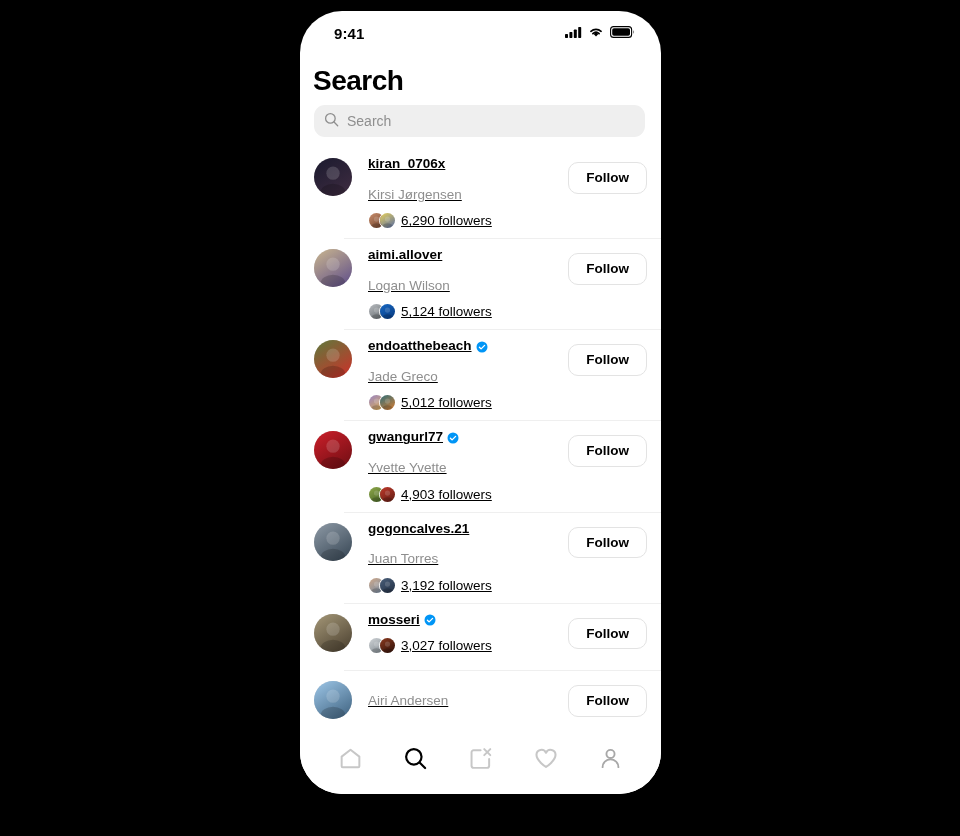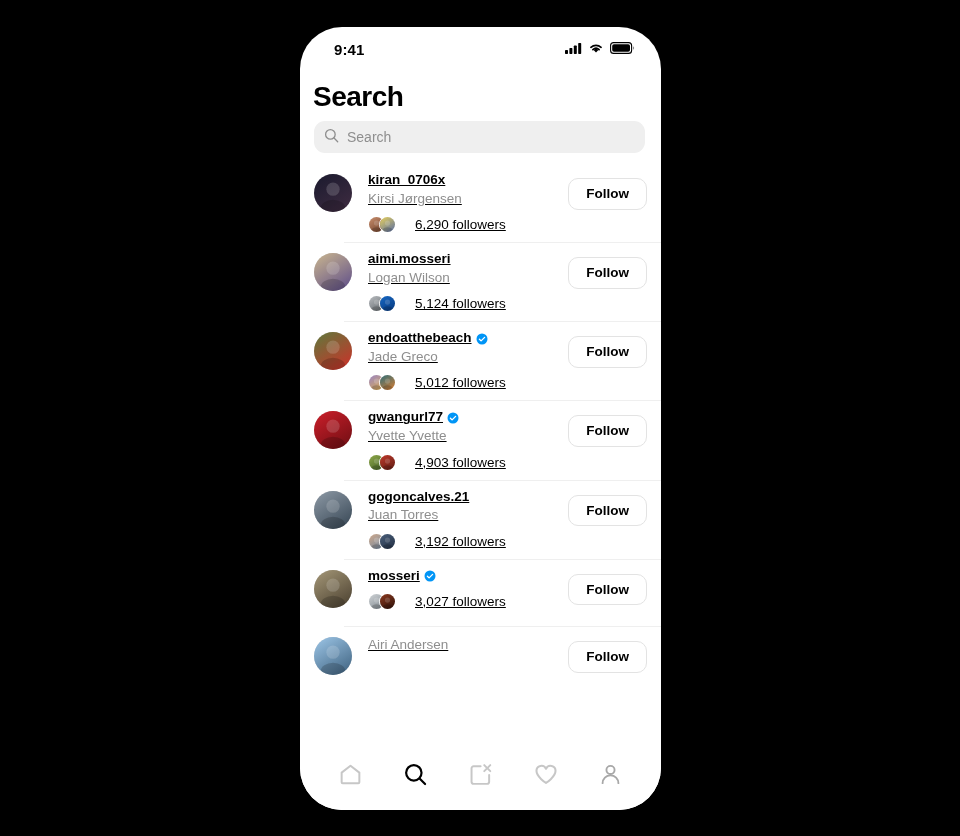--- a/index.html
+++ b/index.html
@@ -12,21 +12,21 @@
     background: #000000;
     font-family: "Liberation Sans", sans-serif;
     overflow: hidden;
     position: relative;
   }
 
   
   .phone {
     position: absolute;
     left: 300px;
-    top: 27px;
+    top: 11px;
     width: 361px;
     height: 783px;
     background: #ffffff;
     border-radius: 42px;
     overflow: hidden;
     display: flex;
     flex-direction: column;
   }
 
   
@@ -131,27 +131,27 @@
   }
   .verified-badge {
     display: inline-flex;
     width: 12px;
     height: 12px;
   }
   .fullname {
     font-size: 13.5px;
     color: #8e8e8e;
     line-height: 1.35;
-    margin-top: 1px;
+    margin-top: 13px;
   }
   .followers-line {
     display: flex;
     align-items: center;
     margin-top: 8px;
-    gap: 17px;
+    gap: 3px;
   }
   .mini-avatars {
     display: flex;
     align-items: center;
     width: 30px;
     position: relative;
     height: 17px;
   }
   .mini-avatar {
     width: 17px;
@@ -316,21 +316,21 @@
                 <stop offset="100%" stop-color="#6b5a8a"></stop>
               </linearGradient>
             </defs>
             <rect width="40" height="40" fill="url(#ag1)"></rect>
             <circle cx="20" cy="16" r="7" fill="rgba(255,255,255,0.16)"></circle>
             <ellipse cx="20" cy="36" rx="13" ry="9" fill="rgba(0,0,0,0.18)"></ellipse>
           </svg>
         </span>
         <div class="row-body">
           <div class="name-line">
-            <span class="username">aimi.mosseri</span>
+            <span class="username">aimi.allover</span>
           </div>
           <div class="fullname">Logan Wilson</div>
           <div class="followers-line">
             <span class="mini-avatars">
               <span class="mini-avatar m0">
                 <svg viewBox="0 0 40 40" preserveAspectRatio="none">
                   <defs>
                     <linearGradient id="mg1a" x1="0" y1="0" x2="0.65" y2="1">
                       <stop offset="0%" stop-color="#b9bcc0"></stop>
                       <stop offset="100%" stop-color="#6e7478"></stop>

